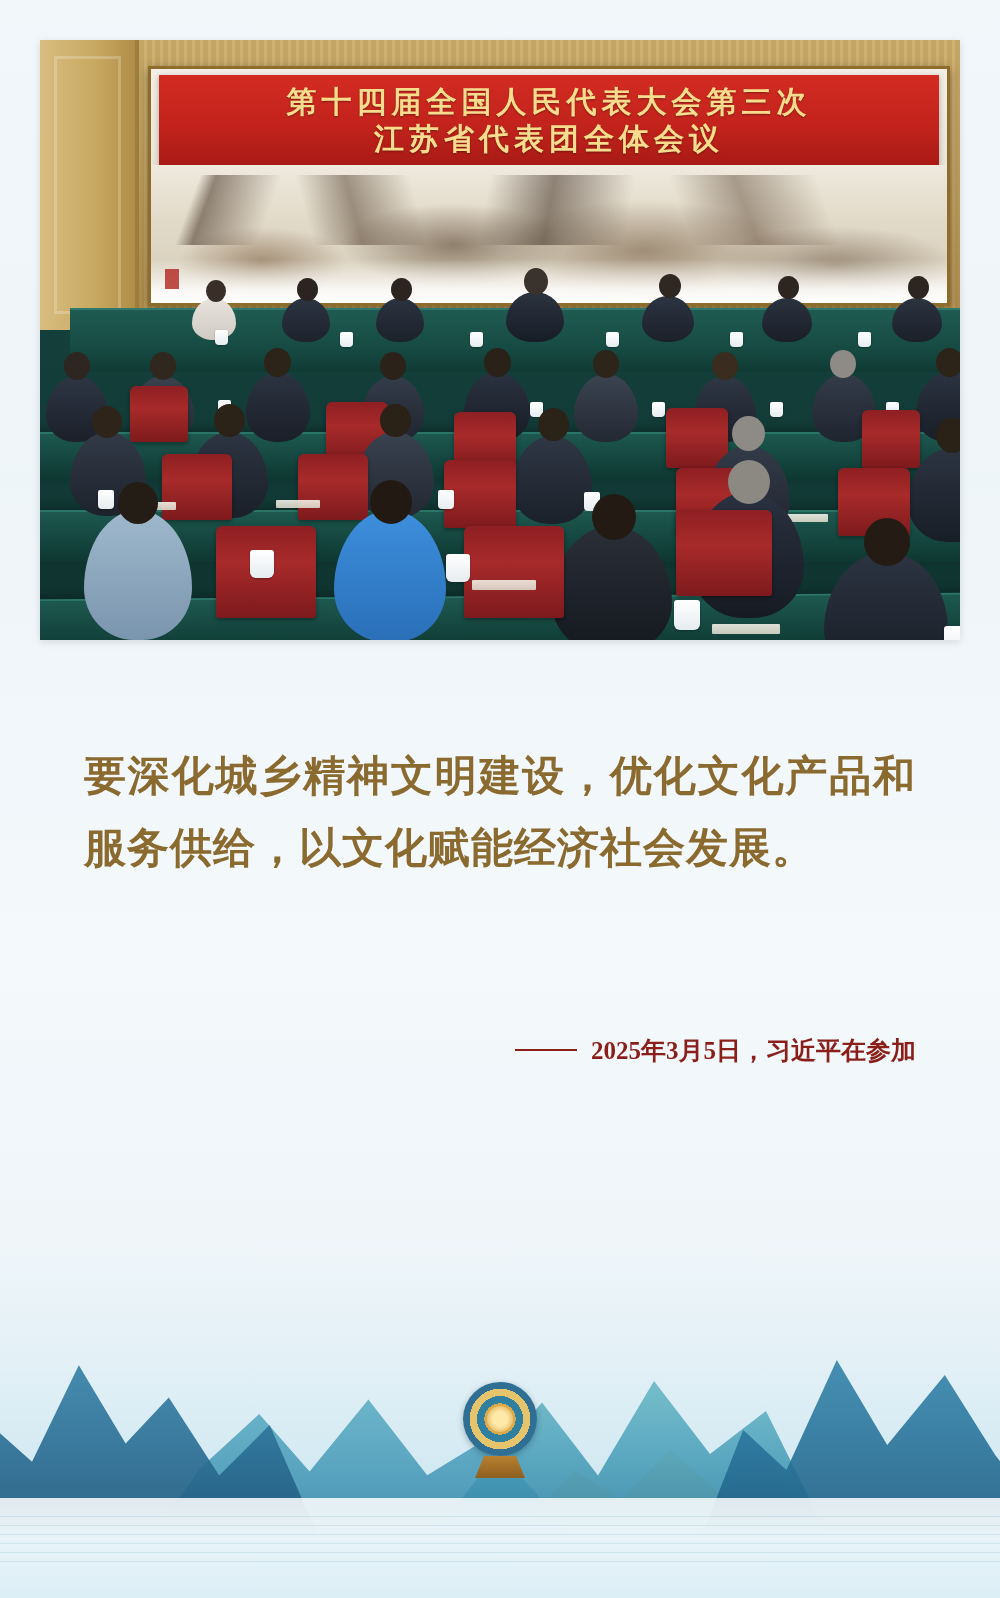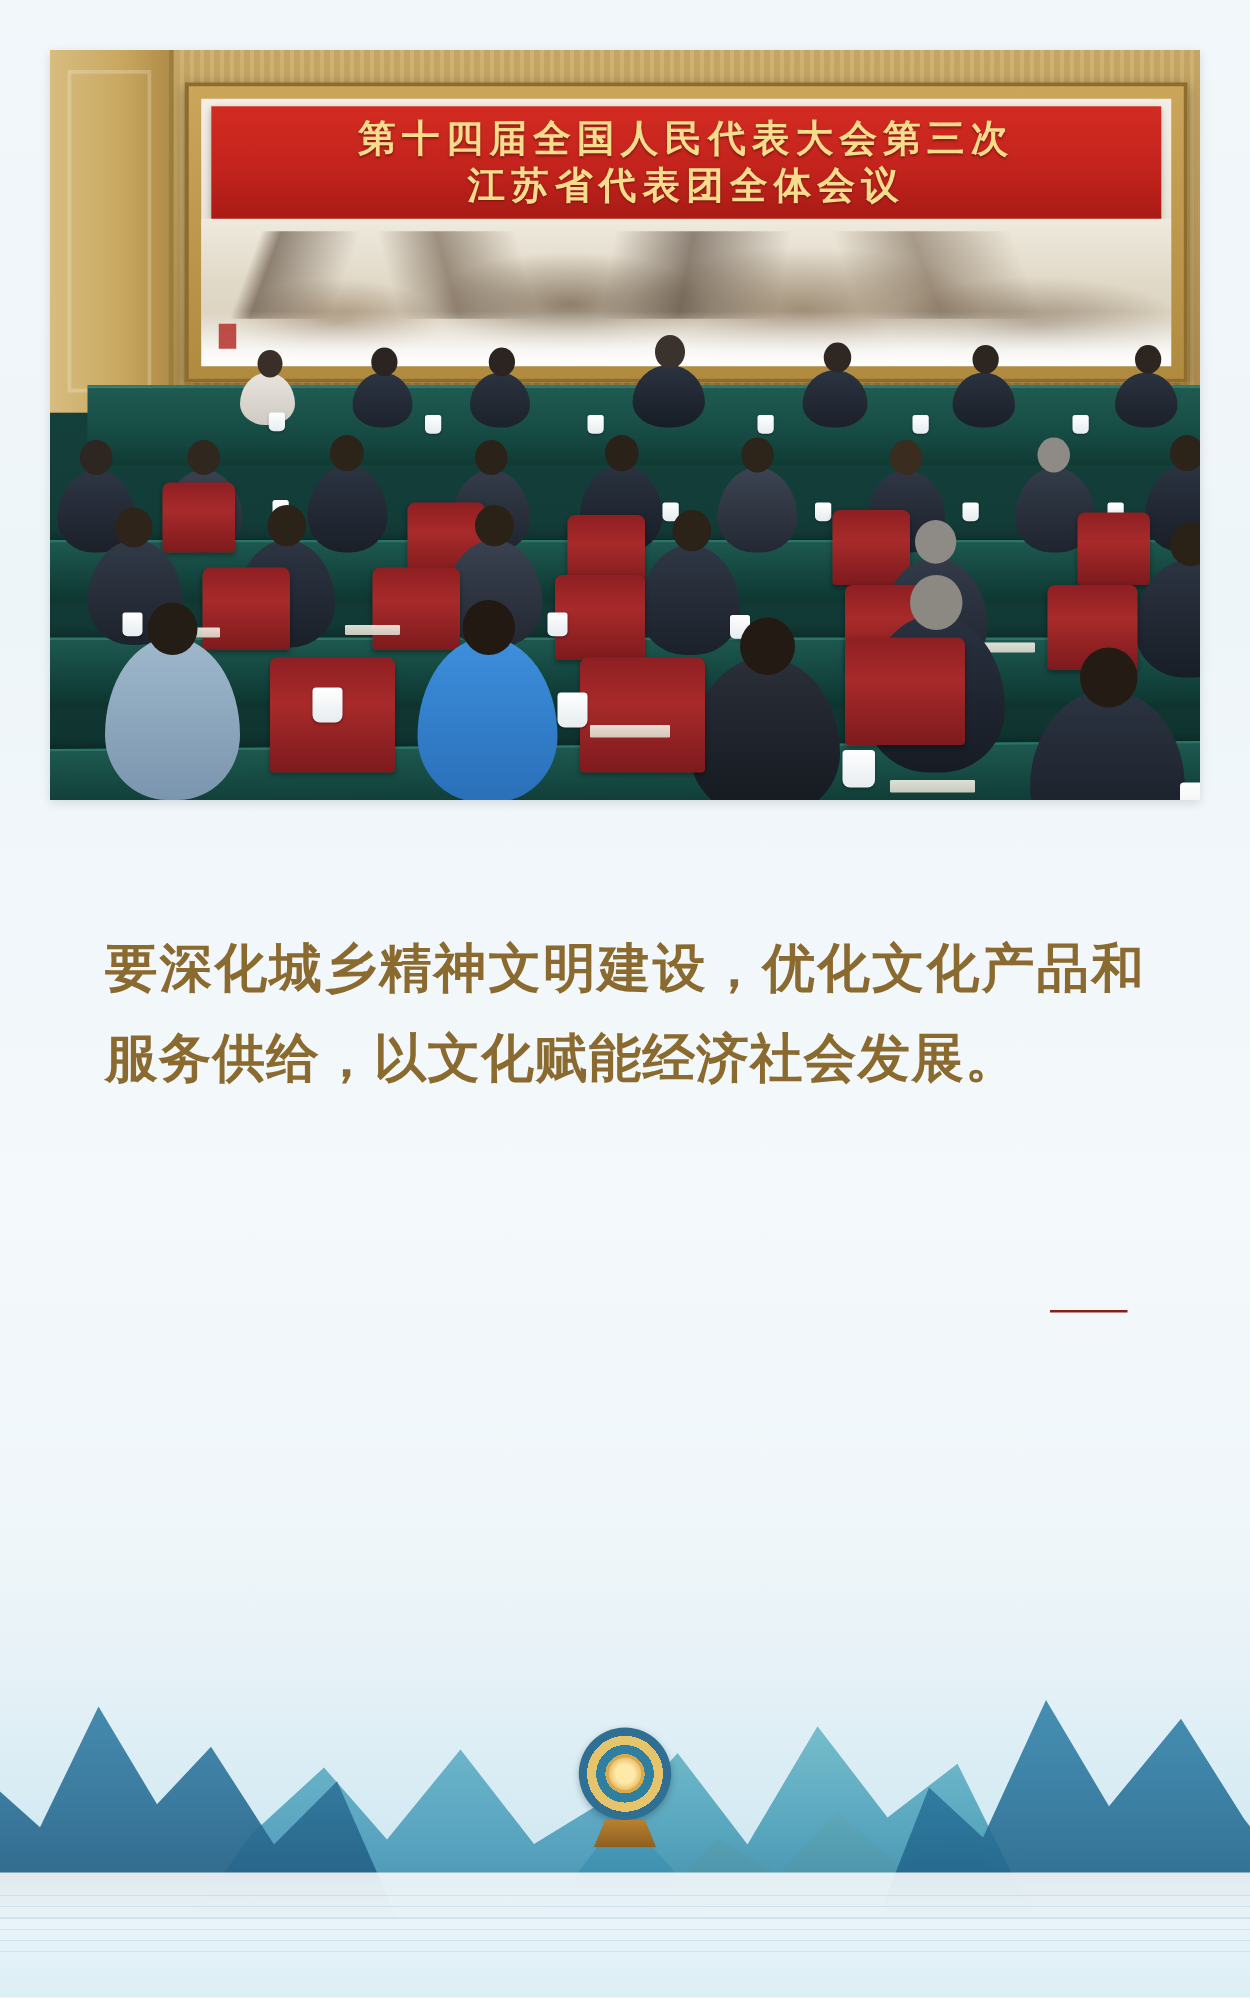--- a/index.html
+++ b/index.html
@@ -52,21 +52,20 @@
     position: absolute;
     left: 14px; top: 16px; right: 14px; bottom: 16px;
     border: 3px solid rgba(255,255,255,0.22);
   }
 
   
   .mural-frame {
     position: absolute;
     left: 108px; top: 26px; width: 802px; height: 240px;
     background: linear-gradient(180deg, #caa55a 0%, #b08b3f 100%);
-    padding: 10px;
     box-sizing: border-box;
     border: 3px solid #8d6c2c;
     box-shadow: 0 3px 10px rgba(0,0,0,0.35);
   }
   .mural {
     position: relative;
     width: 100%; height: 100%;
     background: linear-gradient(180deg, #f3efe6 0%, #e9e3d6 55%, #ded6c6 100%);
     overflow: hidden;
   }
@@ -396,21 +395,21 @@
     <div class="paper" style="left:672px;top:584px;width:68px;height:10px;"></div>
 
     <div class="floor"></div>
   </div>
 </div>
 
 <div class="quote">要深化城乡精神文明建设，优化文化产品和服务供给，以文化赋能经济社会发展。</div>
 
 <div class="attrib">
   <div>
-    <span class="dash"></span>
+    <span class="dash"></span><span>2025年3月5日，习近平在参加</span>
   </div>
 </div>
 
 <div class="footer">
   <div class="f-sky"></div>
   <div class="f-mtn m2"></div>
   <div class="f-mtn m-gold"></div>
   <div class="f-mtn m3"></div>
   <div class="f-mtn m1"></div>
   <div class="f-mtn m4"></div>

